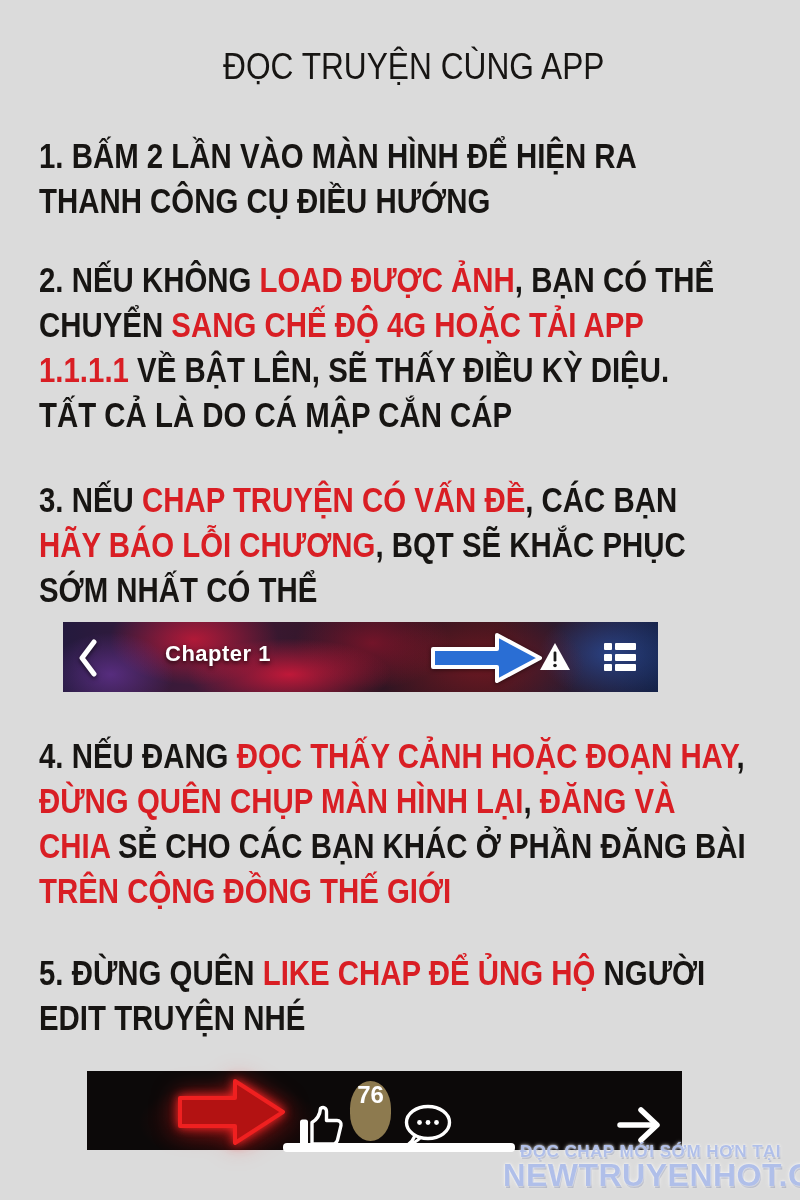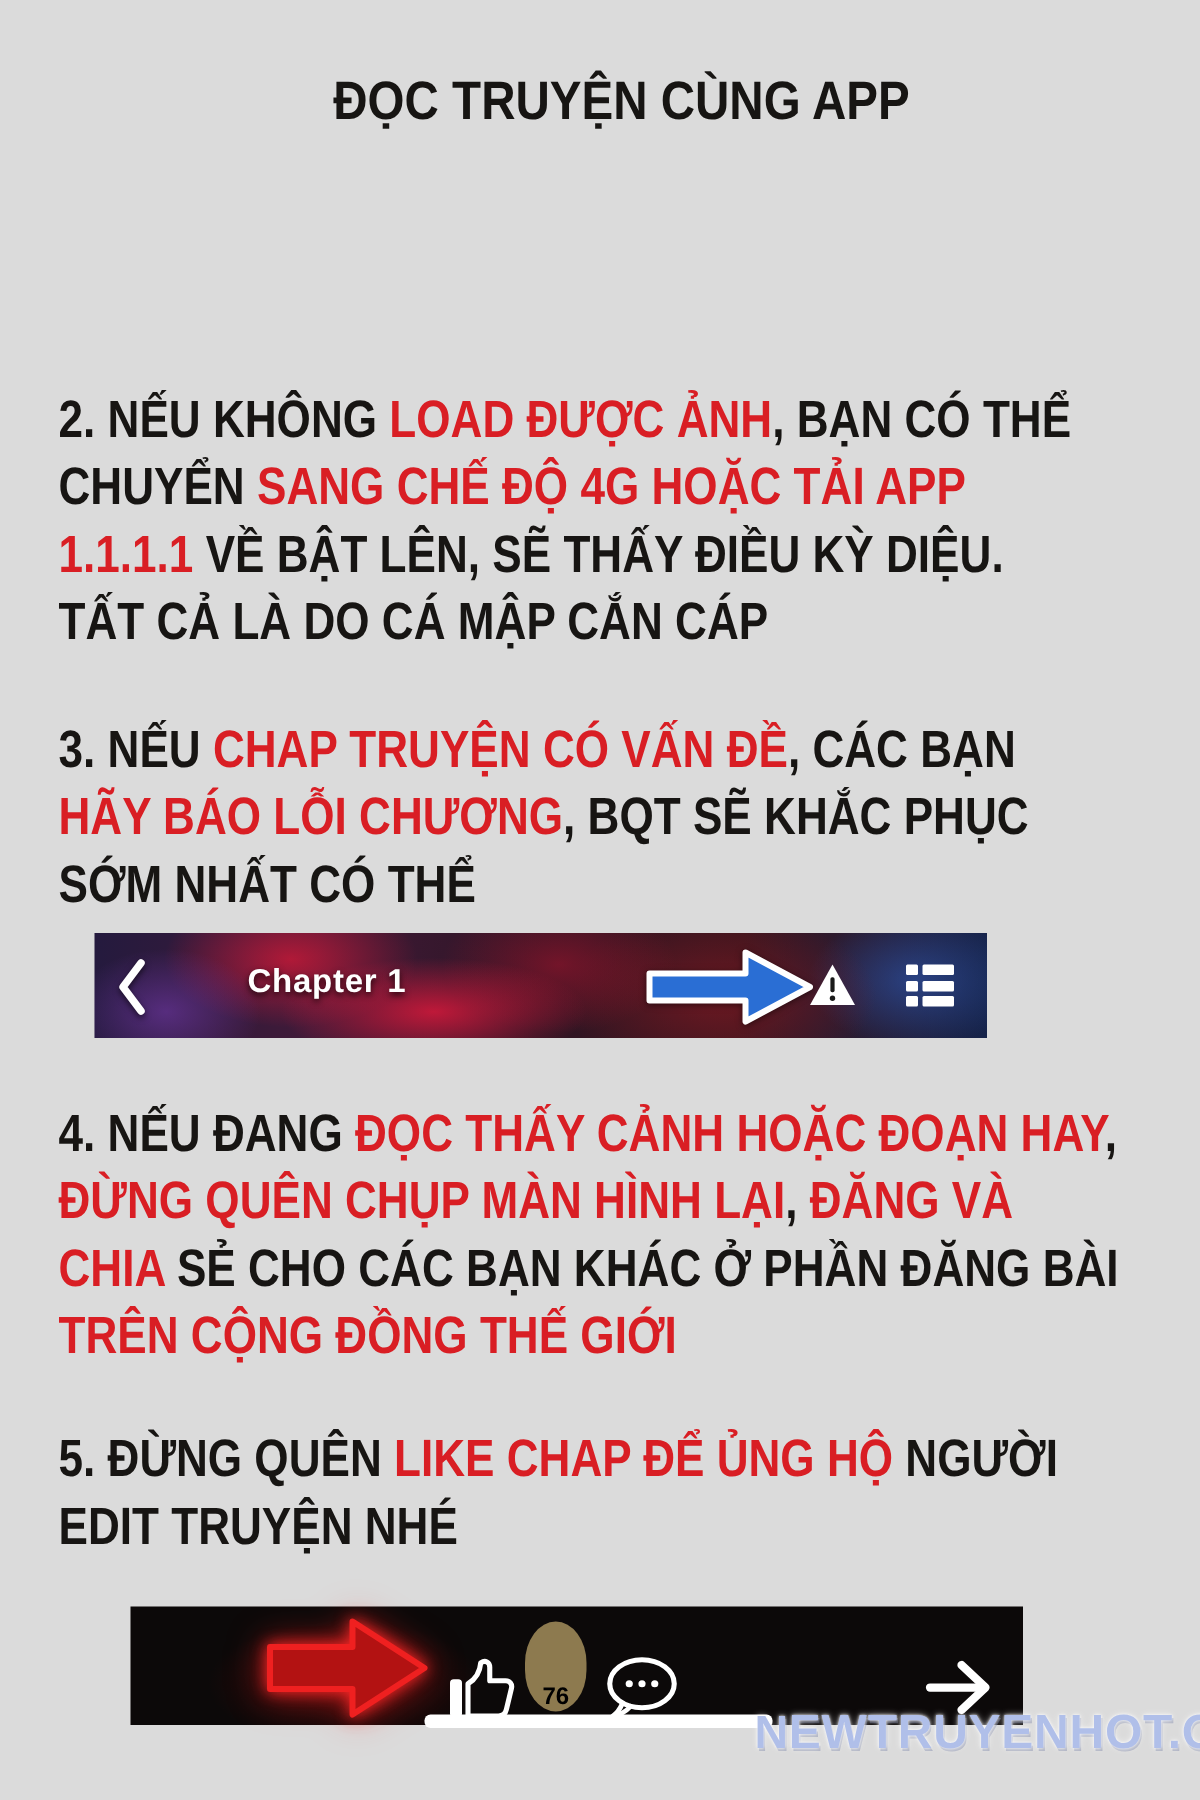--- a/index.html
+++ b/index.html
@@ -5,21 +5,21 @@
   :root{
     --background:#dbdbdb; --ink:#171513; --red:#d91e24;
     --watermark:#b0bfe9; --badge:#8d7a4f; --blue-arrow:#2a6ed4; --red-arrow:#b31212;
   }
   *{margin:0;padding:0;box-sizing:border-box;}
   body{background:#888;font-family:"Liberation Sans","DejaVu Sans",sans-serif;}
   .canvas{position:relative;width:800px;height:1200px;background:var(--background);overflow:hidden;}
 
   
   .page-title{position:absolute;top:50px;left:0;width:100%;text-align:center;
-    font-size:36px;font-weight:bold;color:var(--ink);line-height:34px;padding-left:28px;}
+    font-size:36px;font-weight:normal;color:var(--ink);line-height:34px;padding-left:28px;}
   .page-title .cond{display:inline-block;transform:scaleX(.88);transform-origin:50% 50%;white-space:nowrap;}
 
   
   .para{position:absolute;left:39px;}
   .para .line{white-space:nowrap;font-size:35px;font-weight:bold;line-height:45px;
     transform:scaleX(.84);transform-origin:0 50%;color:var(--ink);}
   .para .line .red{color:var(--red);}
   .para .line .blk{color:var(--ink);}
   #p1{top:133px} #p2{top:257px} #p3{top:477px} #p4{top:733px} #p5{top:950px}
 
@@ -44,22 +44,22 @@
   .cb-menu .sq{width:8px;background:#fff;border-radius:1px;}
   .cb-menu .bar{flex:1;background:#fff;border-radius:1px;}
 
   
   .like-bar{position:absolute;left:87px;top:1071px;width:595px;height:79px;
     background:radial-gradient(130px 60px at 24% 65%, rgba(120,10,10,.45), transparent 70%), #0c0909;}
   .lb-arrow{position:absolute;left:86px;top:4px;
     filter:drop-shadow(0 0 5px rgba(255,40,40,.95)) drop-shadow(0 0 11px rgba(255,30,30,.55));}
   .lb-thumb{position:absolute;left:210px;top:32px;}
   .lb-badge{position:absolute;left:263px;top:10px;width:41px;height:60px;background:var(--badge);
-    border-radius:50% / 46%;display:flex;align-items:flex-end;justify-content:center;
-    color:#000000;font-size:16px;font-weight:bold;}
+    border-radius:50% / 46%;display:flex;align-items:flex-start;justify-content:center;
+    color:#ffffff;font-size:24px;font-weight:bold;}
   .lb-bubble{position:absolute;left:315px;top:33px;}
   .lb-next{position:absolute;left:530px;top:35px;}
   .lb-strip{position:absolute;left:196px;top:72px;width:232px;height:9px;background:#fff;border-radius:4px;}
 
   
   .watermark{position:absolute;left:503px;top:1141px;width:295px;text-align:center;
     color:var(--watermark);font-weight:bold;}
   .wm1{font-size:17px;line-height:21px;letter-spacing:.5px;
     text-shadow:0 0 2px rgba(255,255,255,.95),0 0 4px rgba(255,255,255,.6),1px 2px 0 rgba(110,120,160,.35);}
   .wm2{font-size:32px;line-height:27px;letter-spacing:.5px;
@@ -68,20 +68,24 @@
 </style>
 </head>
 <body>
 
 <div class="canvas">
 
   <h1 class="page-title">
     <span class="cond">ĐỌC TRUYỆN CÙNG APP</span>
   </h1>
 
+  <section class="para" id="p1">
+      <div class="line"><span class="blk">1. BẤM 2 LẦN VÀO MÀN HÌNH ĐỂ HIỆN RA</span></div>
+      <div class="line"><span class="blk">THANH CÔNG CỤ ĐIỀU HƯỚNG</span></div>
+    </section>
   <section class="para" id="p2">
       <div class="line"><span class="blk">2. NẾU KHÔNG </span><span class="red">LOAD ĐƯỢC ẢNH</span><span class="blk">, BẠN CÓ THỂ</span></div>
       <div class="line"><span class="blk">CHUYỂN </span><span class="red">SANG CHẾ ĐỘ 4G HOẶC TẢI APP</span></div>
       <div class="line"><span class="red">1.1.1.1</span><span class="blk"> VỀ BẬT LÊN, SẼ THẤY ĐIỀU KỲ DIỆU.</span></div>
       <div class="line"><span class="blk">TẤT CẢ LÀ DO CÁ MẬP CẮN CÁP</span></div>
     </section>
   <section class="para" id="p3">
       <div class="line"><span class="blk">3. NẾU </span><span class="red">CHAP TRUYỆN CÓ VẤN ĐỀ</span><span class="blk">, CÁC BẠN</span></div>
       <div class="line"><span class="red">HÃY BÁO LỖI CHƯƠNG</span><span class="blk">, BQT SẼ KHẮC PHỤC</span></div>
       <div class="line"><span class="blk">SỚM NHẤT CÓ THỂ</span></div>
@@ -146,16 +150,17 @@
       <circle cx="34.5" cy="18.5" r="2.4" fill="#fff"></circle>
     </svg>
     <svg class="lb-next" width="46" height="38" viewBox="0 0 46 38">
       <line x1="3" y1="19" x2="39" y2="19" stroke="#fff" stroke-width="5.5" stroke-linecap="round"></line>
       <polyline points="24,4 40,19 24,34" fill="none" stroke="#fff" stroke-width="5.5" stroke-linecap="round" stroke-linejoin="round"></polyline>
     </svg>
     <div class="lb-strip"></div>
   </div>
 
   <div class="watermark">
+    <div class="wm1">ĐỌC CHAP MỚI SỚM HƠN TẠI</div>
     <div class="wm2">NEWTRUYENHOT.ORG</div>
   </div>
 
 </div>
 
 </body></html>

